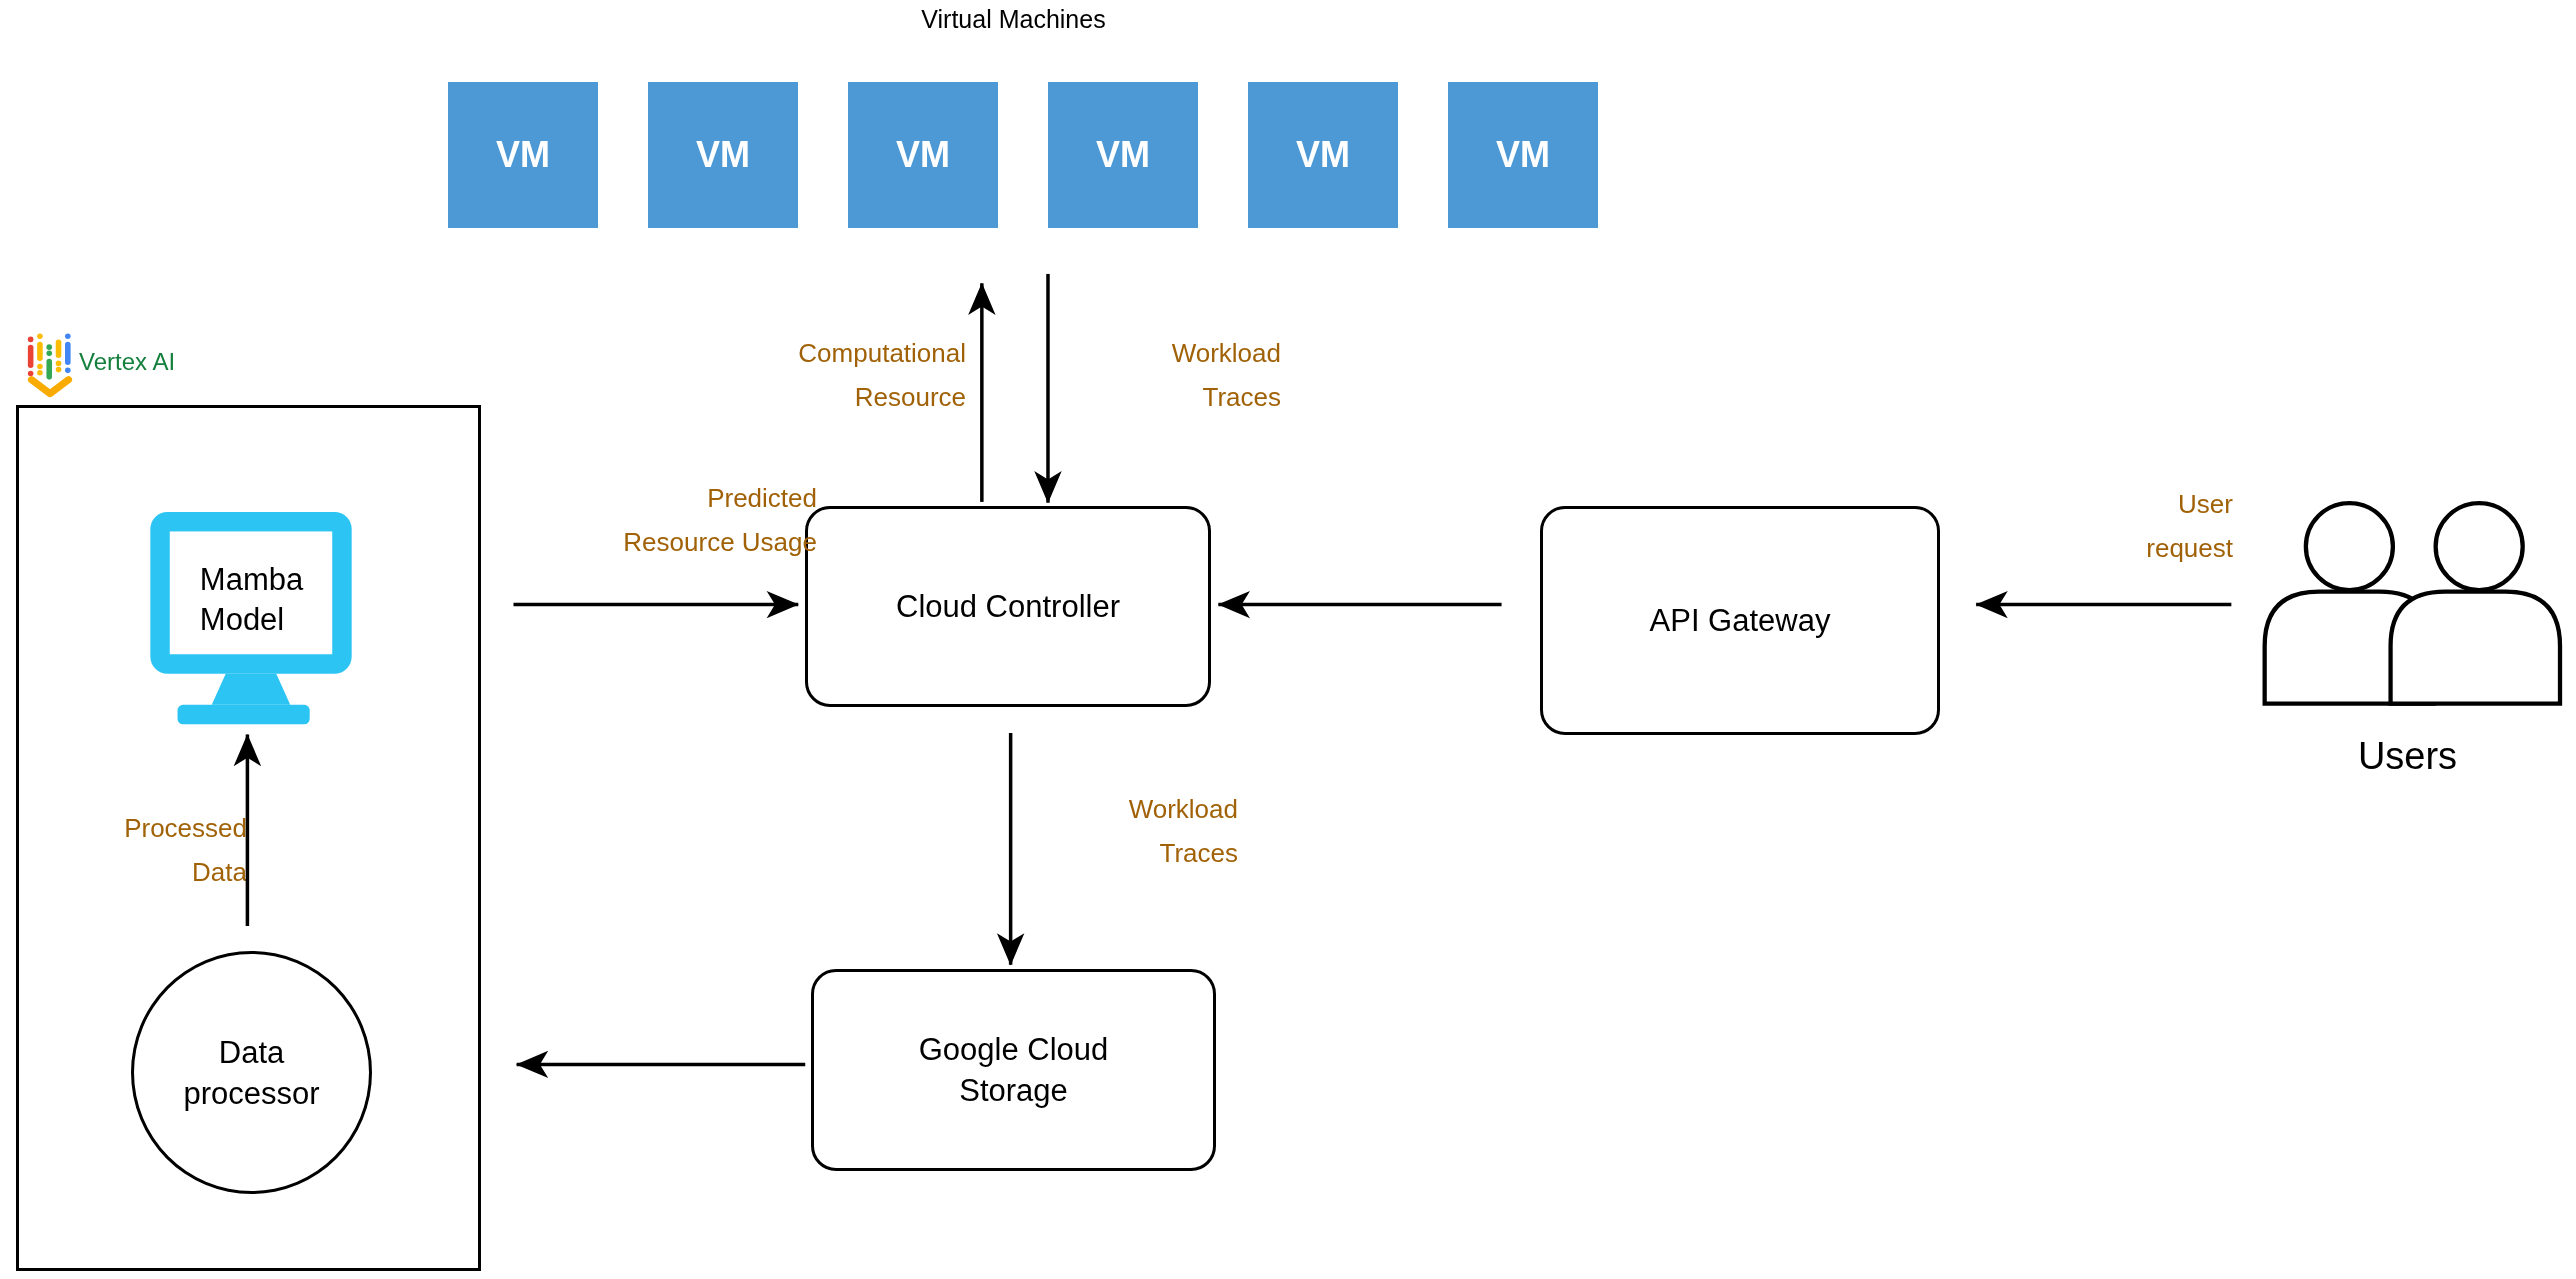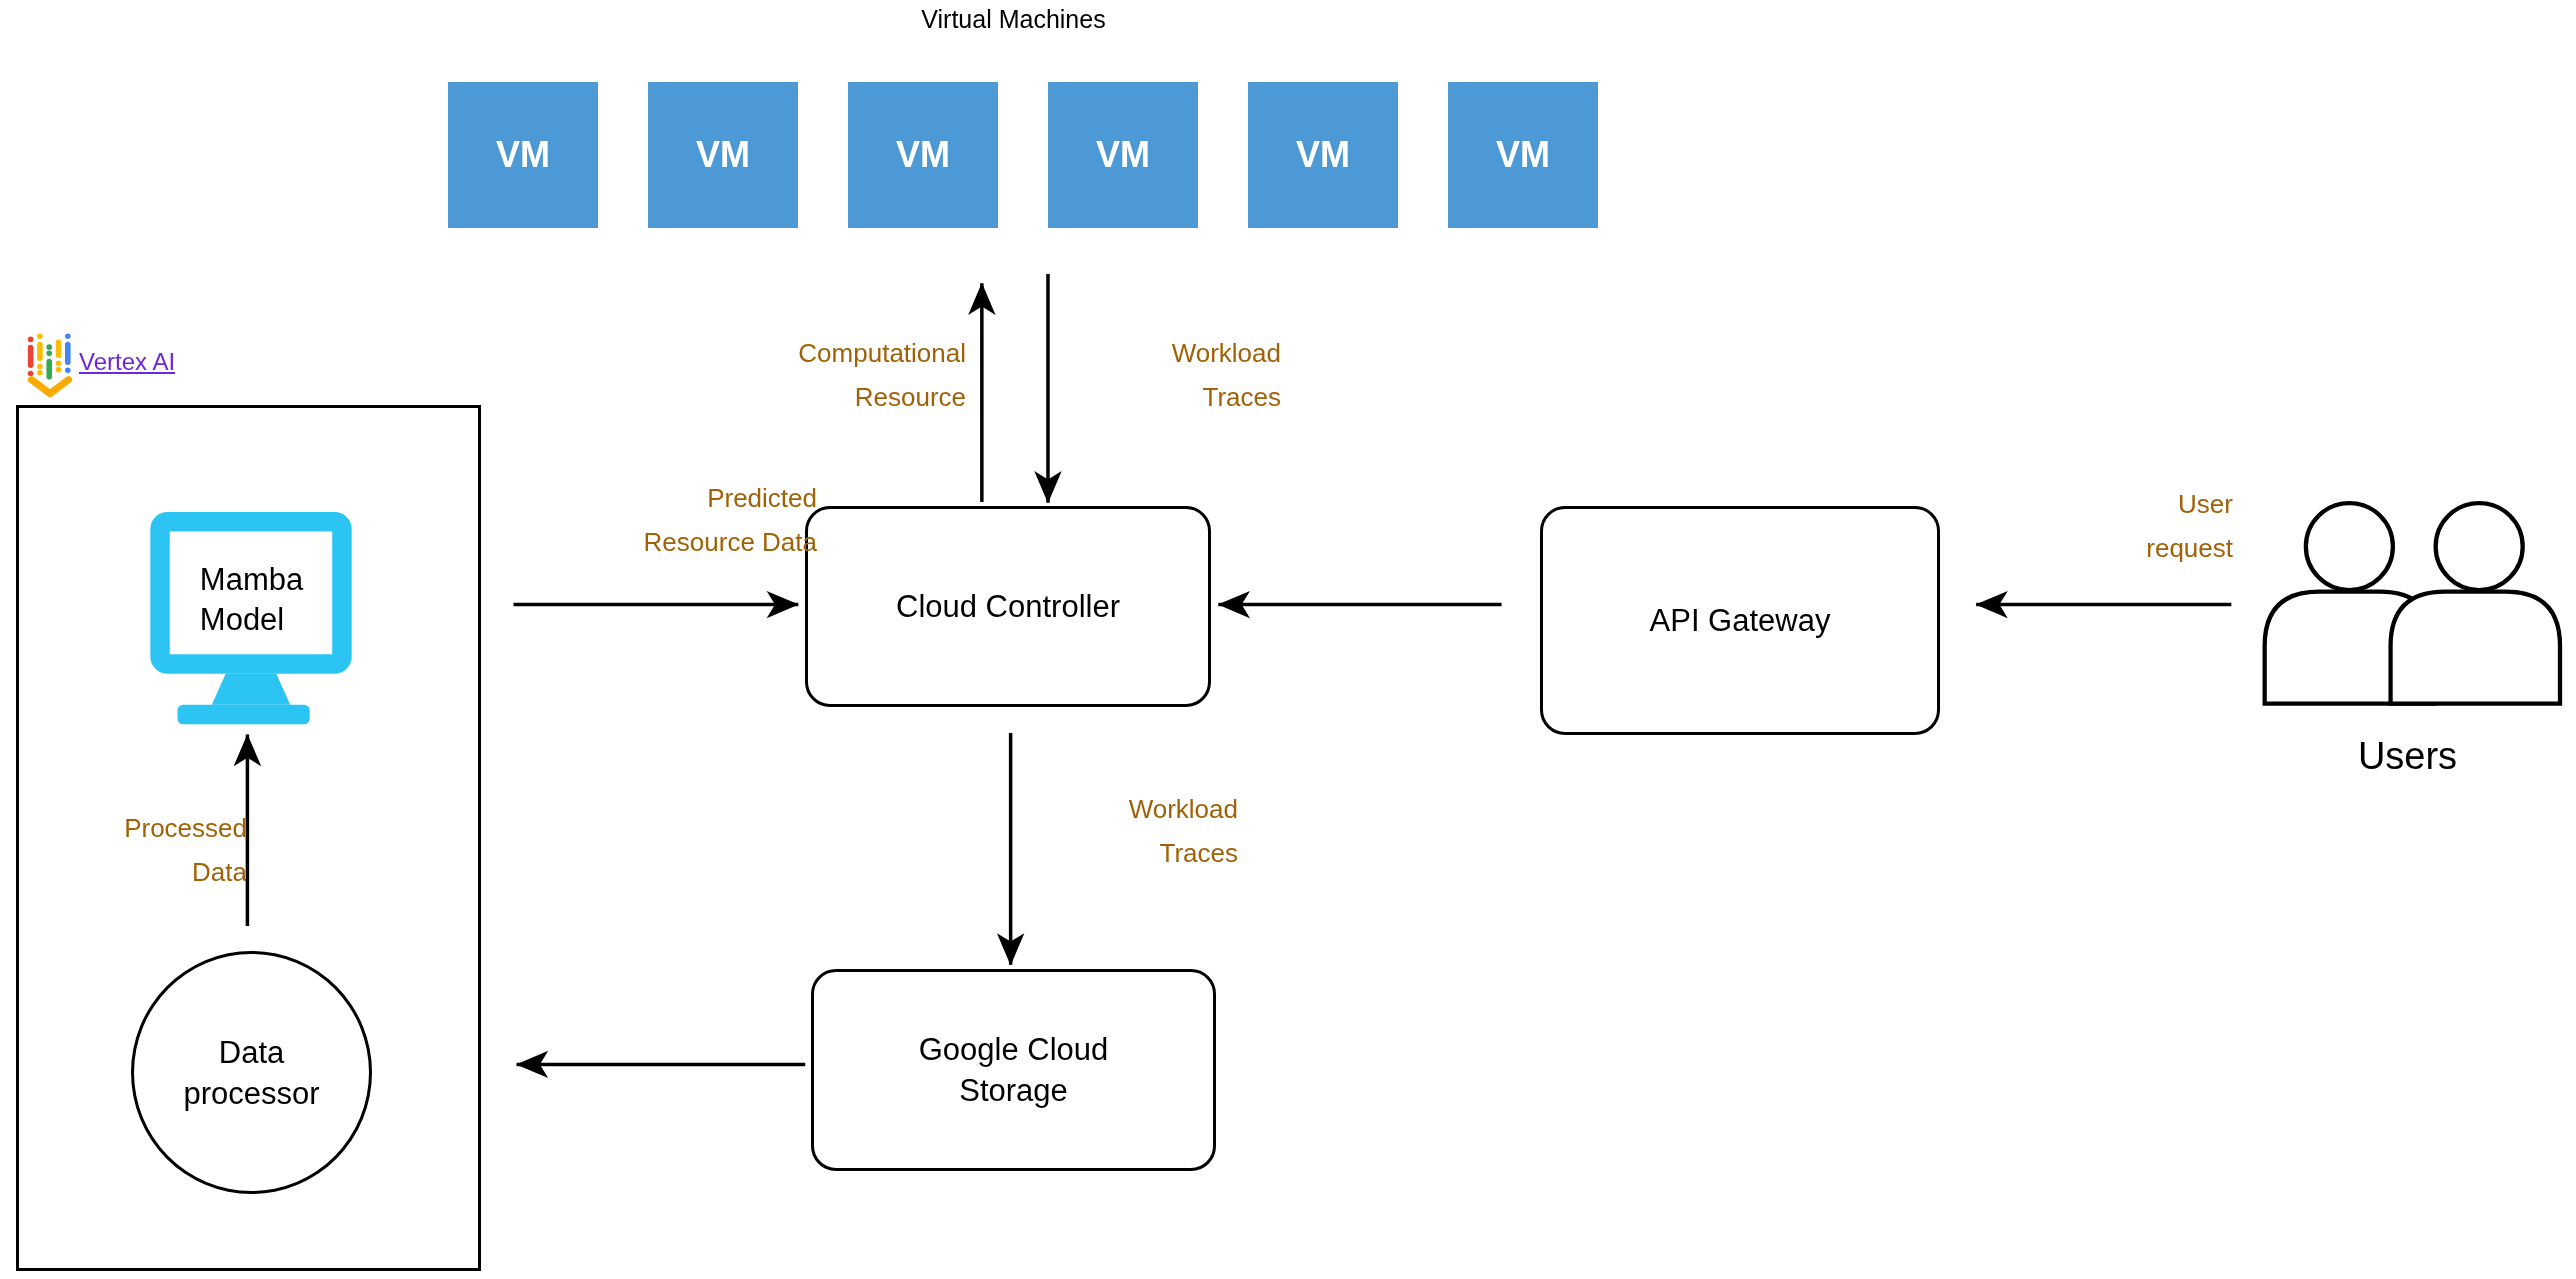--- a/index.html
+++ b/index.html
@@ -27,21 +27,21 @@
   }
   .vertex-box {
     position:absolute; left:16.3px; top:405px; width:465px; height:866px;
     border:3.9px solid #000; box-sizing:border-box; background:transparent;
   }
   .title {
     position:absolute; left:780px; top:4.7px; width:467px;
     text-align:center; font-size:25px; color:#000;
   }
   .vertex-label {
-    position:absolute; left:79px; top:348px; font-size:24px; color:#6d28d9;text-decoration:underline;
+    position:absolute; left:79px; top:348px; font-size:24px; color:#15803d;
   }
   .monitor-text {
     position:absolute; left:170px; top:541px; width:163px; height:117px;
     display:flex; align-items:center; justify-content:center;
     font-size:31px; line-height:40px; text-align:left; white-space:pre-line;
   }
   .circle-node {
     position:absolute; left:131px; top:951px; width:241px; height:243px;
     border:3.9px solid #000; border-radius:50%; box-sizing:border-box;
     display:flex; align-items:center; justify-content:center;
@@ -149,21 +149,21 @@
       <path d="M168,264 L168,190 Q168,120 238,120 L316,120 Q386,120 386,190 L386,264 Z"></path>
     </g>
   </svg>
   <div class="users-label">Users</div>
 
   <div class="lbl" style="left:678px; top:331px; width:288px">Computational
 Resource</div>
   <div class="lbl" style="left:1055px; top:331px; width:226px">Workload
 Traces</div>
   <div class="lbl" style="left:467px; top:476px; width:350px">Predicted
-Resource Data</div>
+Resource Usage</div>
   <div class="lbl" style="left:1984px; top:482px; width:249px">User
 request</div>
   <div class="lbl" style="left:1032px; top:787px; width:206px">Workload
 Traces</div>
   <div class="lbl" style="left:14px; top:806px; width:233px">Processed
 Data</div>
 
   <svg class="abs edges" width="2576" height="1280" viewBox="0 0 3311 1645">
     <defs>
       <marker id="ah" viewBox="0 0 12 10" refX="11.2" refY="5" markerWidth="46" markerHeight="40" orient="auto" markerUnits="userSpaceOnUse">

